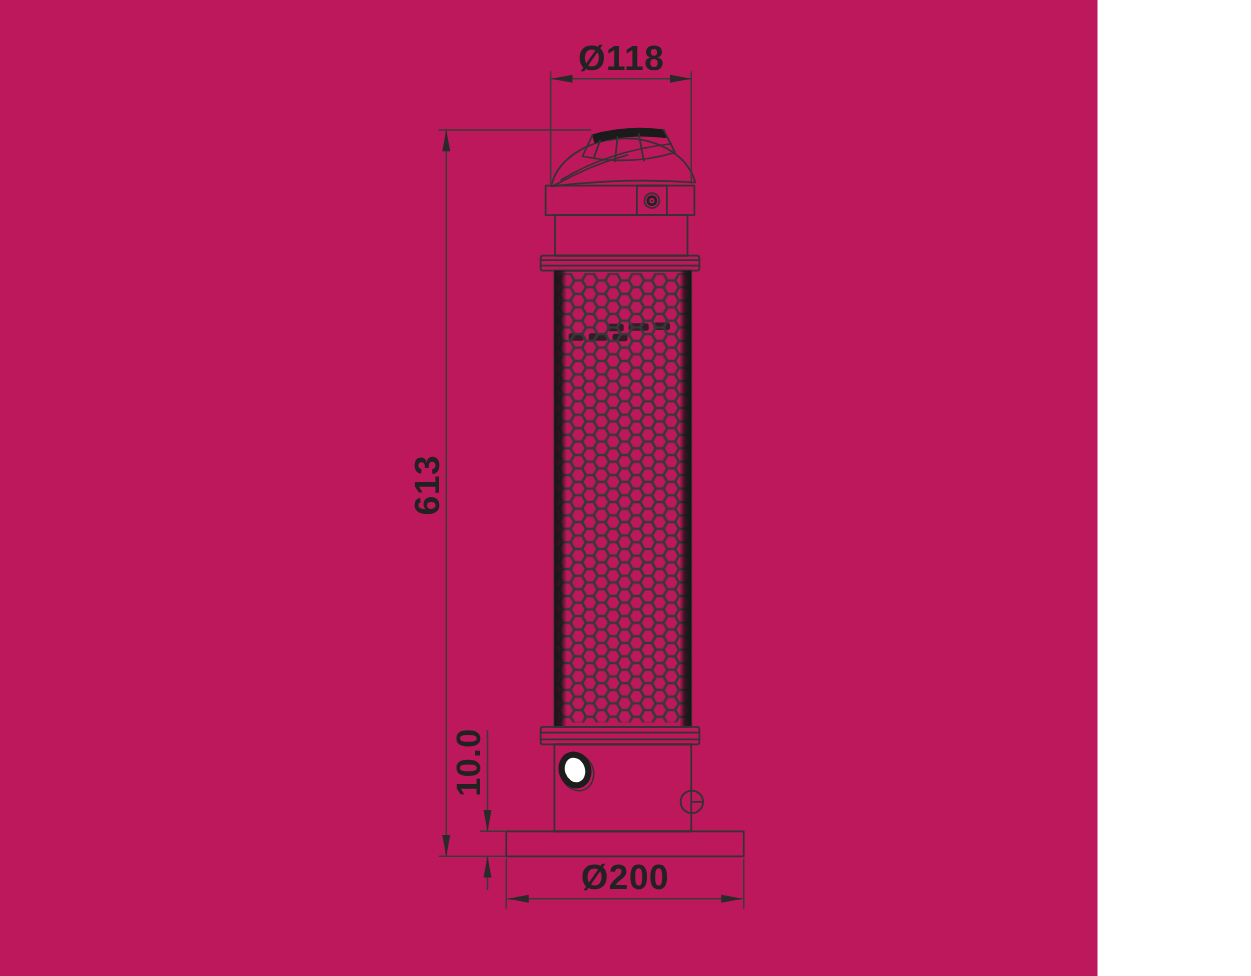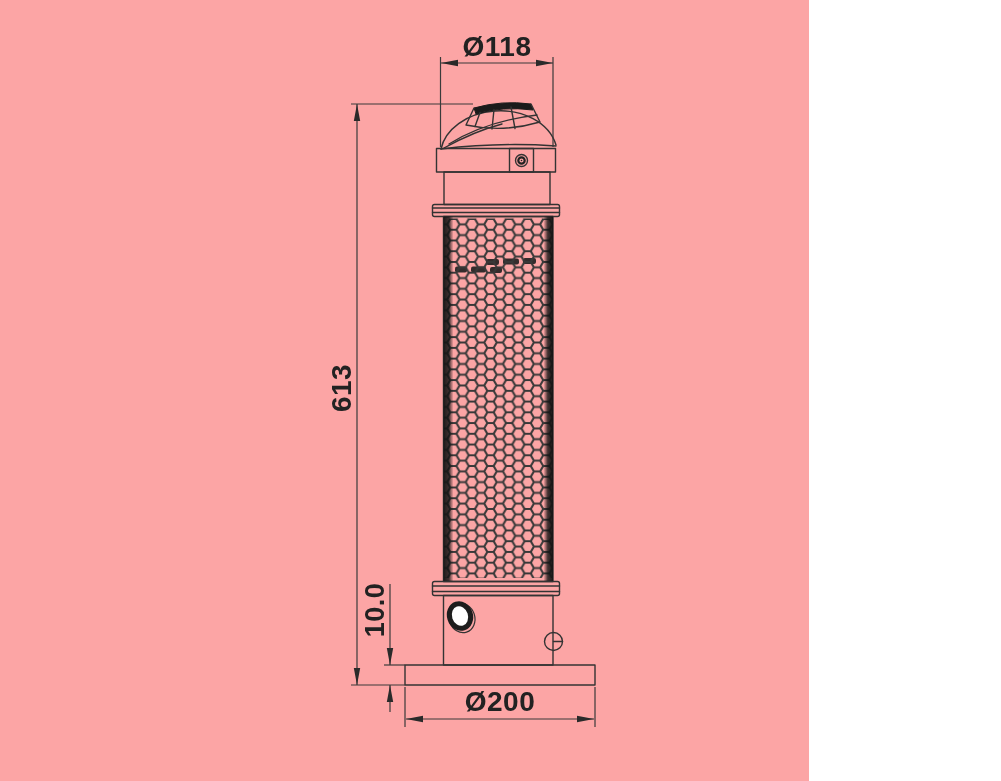--- a/index.html
+++ b/index.html
@@ -1,19 +1,19 @@
 <!DOCTYPE html>
 <html><head>
 <meta charset="utf-8">
 <style>
   html,body{margin:0;padding:0;background:#ffffff;}
   .canvas{
     position:relative;
-    width:809px;height:781px;
-    background:#fca5a5;
+    width:878px;height:781px;
+    background:#be185d;
     font-family:"Liberation Sans", sans-serif;
     overflow:hidden;
   }
   svg{display:block;}
   .dim-text{
     font-family:"Liberation Sans", sans-serif;
     font-weight:700;
     font-size:28px;
     fill:#222222;
     letter-spacing:0.5px;

